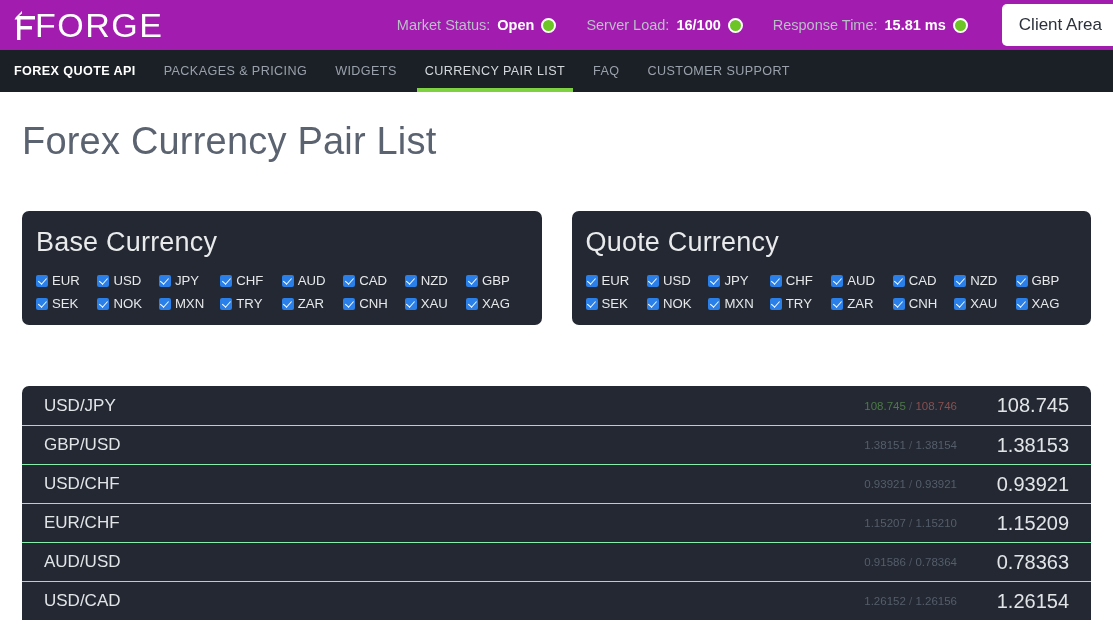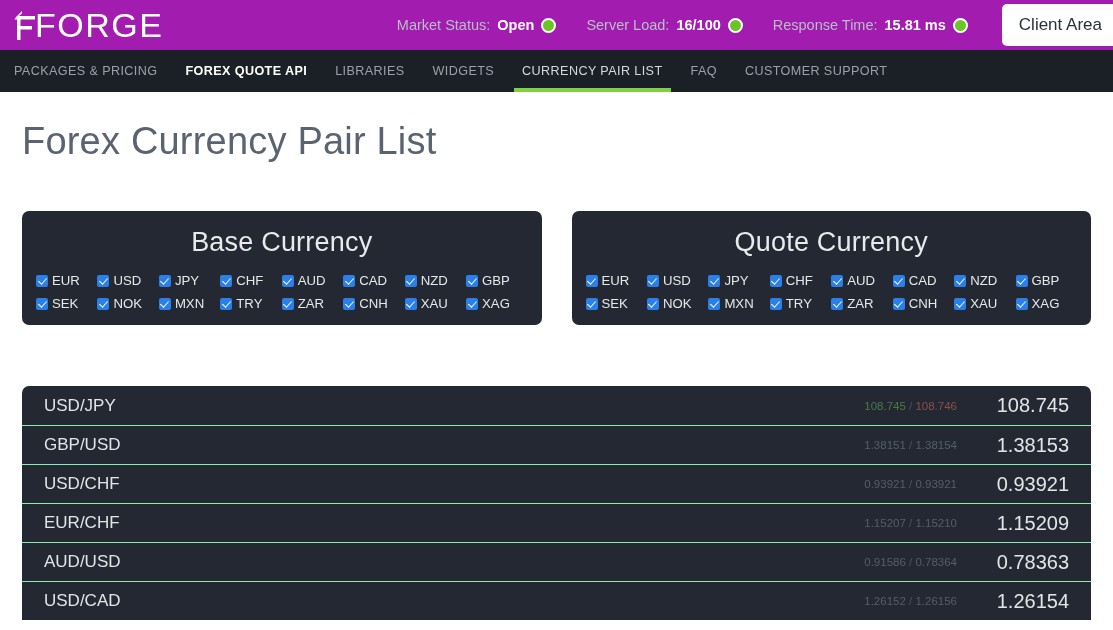--- a/index.html
+++ b/index.html
@@ -105,21 +105,20 @@
     color: #5b6370;
     margin: 28px 16px 0 22px;
     letter-spacing: 0.2px;
   }
 
   .panels {
     display: flex;
     gap: 30px;
     padding: 4px 22px;
     margin-top: 44px;
-    text-align: center;
   }
   .panel {
     flex: 1;
     background: #232832;
     border-radius: 7px;
     padding: 16px 14px 14px 14px;
   }
   .panel-title {
     color: #e8eaec;
     font-size: 27px;
@@ -231,23 +230,22 @@
       <span class="stat-label">Response Time:</span>
       <span class="stat-value">15.81 ms</span>
       <span class="dot"></span>
     </div>
 
     <button class="client-area">Client Area</button>
   </div>
 </div>
 
 <div class="navbar">
+  <div class="nav-item strong">FOREX QUOTE API</div>
   <div class="nav-item">PACKAGES &amp; PRICING</div>
-  <div class="nav-item strong">FOREX QUOTE API</div>
-  <div class="nav-item">LIBRARIES</div>
   <div class="nav-item">WIDGETS</div>
   <div class="nav-item active">CURRENCY PAIR LIST</div>
   <div class="nav-item">FAQ</div>
   <div class="nav-item">CUSTOMER SUPPORT</div>
 </div>
 
 <h1 class="page-title">Forex Currency Pair List</h1>
 
 <div class="panels">
 

